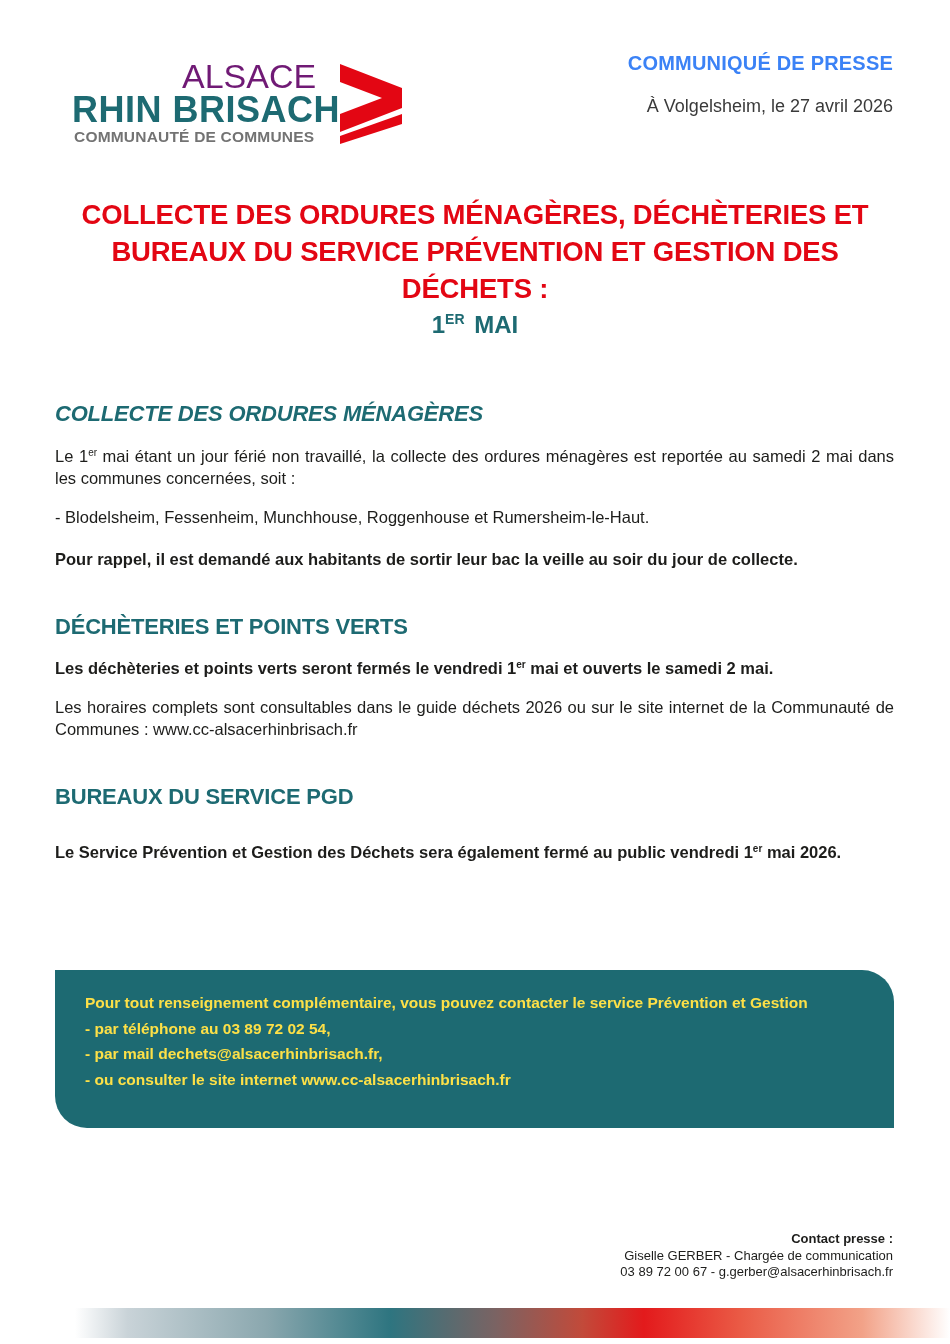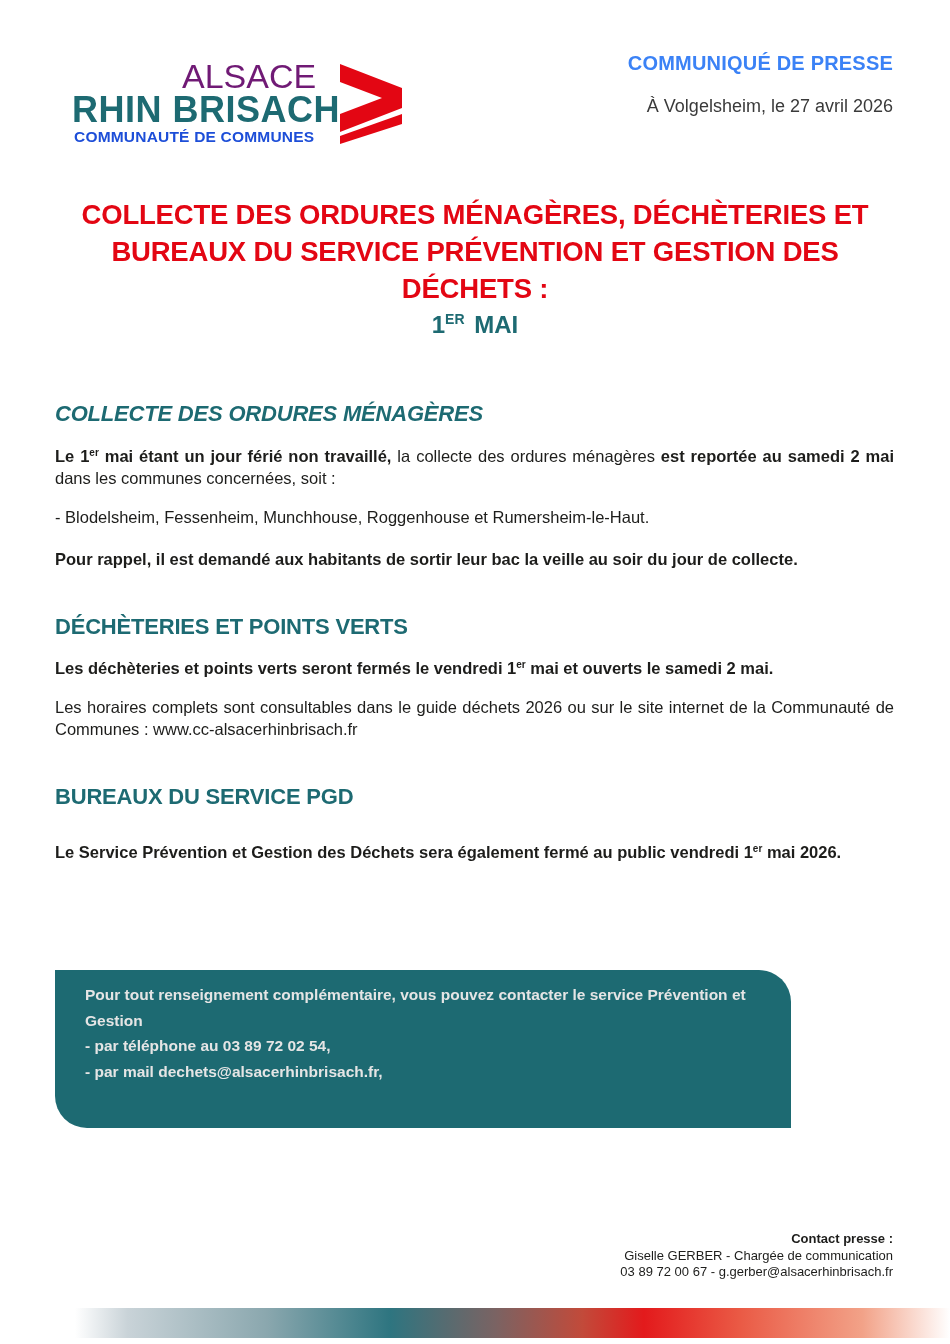--- a/index.html
+++ b/index.html
@@ -19,21 +19,21 @@
       font-size: 34px; font-weight: 400; color: #701a75; letter-spacing: 0px;
       line-height: 36px;
     }
     .logo-rhin {
       position: absolute; left: 0px; top: 32px;
       font-size: 36px; font-weight: 700; color: #1d6a72; letter-spacing: 0.5px;
       line-height: 40px;
     }
     .logo-com {
       position: absolute; left: 2px; top: 70px;
-      font-size: 15.5px; font-weight: 700; color: #1d4ed8; letter-spacing: 0.2px;
+      font-size: 15.5px; font-weight: 700; color: #737373; letter-spacing: 0.2px;
       line-height: 18px;
     }
     .logo-mark { position: absolute; left: 268px; top: 6px; width: 62px; height: 80px; }
 
     
     .press-label {
       right: 57px; top: 52px;
       font-size: 20px; font-weight: 700; color: #3b82f6; letter-spacing: 0.2px;
     }
     .press-date {
@@ -56,30 +56,30 @@
 
     
     .h2 {
       left: 55px; font-size: 22px; font-weight: 700; color: #1d6a72;
       letter-spacing: -0.2px; line-height: 26px;
     }
     .p {
       left: 55px; width: 839px; font-size: 16.5px; line-height: 22px;
       text-align: justify; color: #1d1d1b;
     }
-    .p b { font-weight: 700; }
+    .p b { font-weight: 400; }
     .p sup { font-size: 10px; vertical-align: 6px; }
 
     
     .infobox {
-      left: 55px; top: 970px; width: 736px; height: 158px;
+      left: 55px; top: 970px; width: 839px; height: 158px;
       background: #1d6a72;
       border-radius: 0 32px 0 32px;
-      padding: 12px 30px 0 30px;
-      color: #e5e5e5; font-weight: 700; font-size: 15.5px; line-height: 25.5px;
+      padding: 20px 30px 0 30px;
+      color: #fde047; font-weight: 700; font-size: 15.5px; line-height: 25.5px;
     }
 
     
     .contact { right: 57px; top: 1230px; text-align: right; }
     .contact-label { font-size: 13px; font-weight: 700; color: #1d1d1b; line-height: 18px; }
     .contact-line { font-size: 13px; font-weight: 400; color: #1d1d1b; line-height: 16px; }
 
     
     .grad-bar {
       left: 75px; top: 1308px; width: 875px; height: 30px;
@@ -133,20 +133,21 @@
 
 <div class="abs h2" style="top:784px;">BUREAUX DU SERVICE PGD</div>
 <div class="abs p" style="top:838px; font-weight:700;">
   <span>Le Service Prévention et Gestion des Déchets sera également fermé au public vendredi 1</span><sup>er</sup><span> mai 2026.</span>
 </div>
 
 <div class="abs infobox">
   <div>Pour tout renseignement complémentaire, vous pouvez contacter le service Prévention et Gestion</div>
   <div>- par téléphone au 03 89 72 02 54,</div>
   <div>- par mail dechets@alsacerhinbrisach.fr,</div>
+  <div>- ou consulter le site internet www.cc-alsacerhinbrisach.fr</div>
 </div>
 
 <div class="abs contact">
   <div class="contact-label">Contact presse :</div>
   <div class="contact-line">Giselle GERBER - Chargée de communication</div>
   <div class="contact-line">03 89 72 00 67 - g.gerber@alsacerhinbrisach.fr</div>
 </div>
 
 <div class="abs grad-bar"></div>
 

